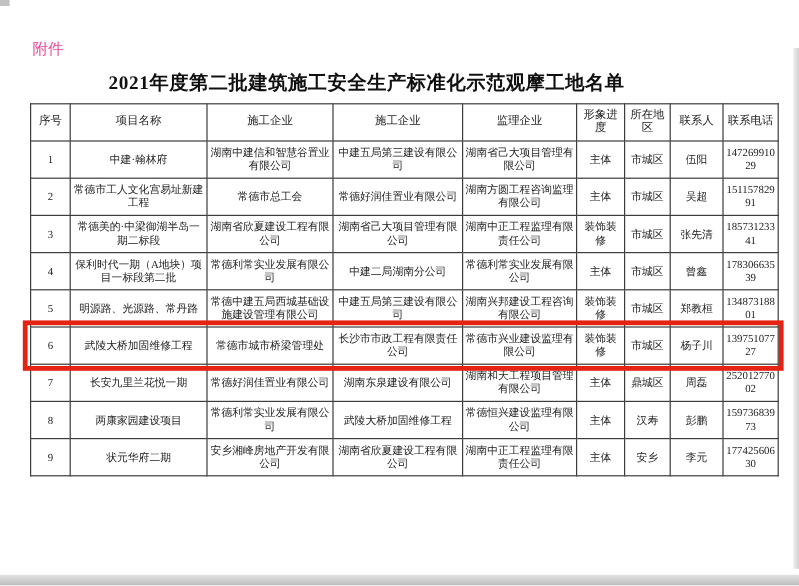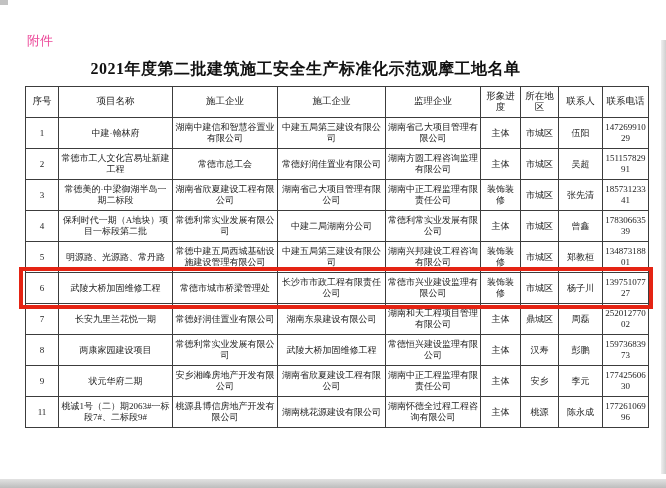--- a/index.html
+++ b/index.html
@@ -179,30 +179,19 @@
         <td>9</td>
         <td>状元华府二期</td>
         <td>安乡湘峰房地产开发有限公司</td>
         <td>湖南省欣夏建设工程有限公司</td>
         <td>湖南中正工程监理有限责任公司</td>
         <td>主体</td>
         <td>安乡</td>
         <td>李元</td>
         <td>17742560630</td>
       </tr>
-      <tr>
-        <td>11</td>
-        <td>桃诚1号（二）期2063#一标段7#、二标段9#</td>
-        <td>桃源县博信房地产开发有限公司</td>
-        <td>湖南桃花源建设有限公司</td>
-        <td>湖南怀德全过程工程咨询有限公司</td>
-        <td>主体</td>
-        <td>桃源</td>
-        <td>陈永成</td>
-        <td>17726106996</td>
-      </tr>
     </tbody>
 </table>
 
 <div class="highlight-box" style="border-color: rgb(228, 35, 19); top: 267px; height: 42px;"></div>
 
 <div class="shadow-right"></div>
 <div class="shadow-bottom"></div>
 
 </body></html>

